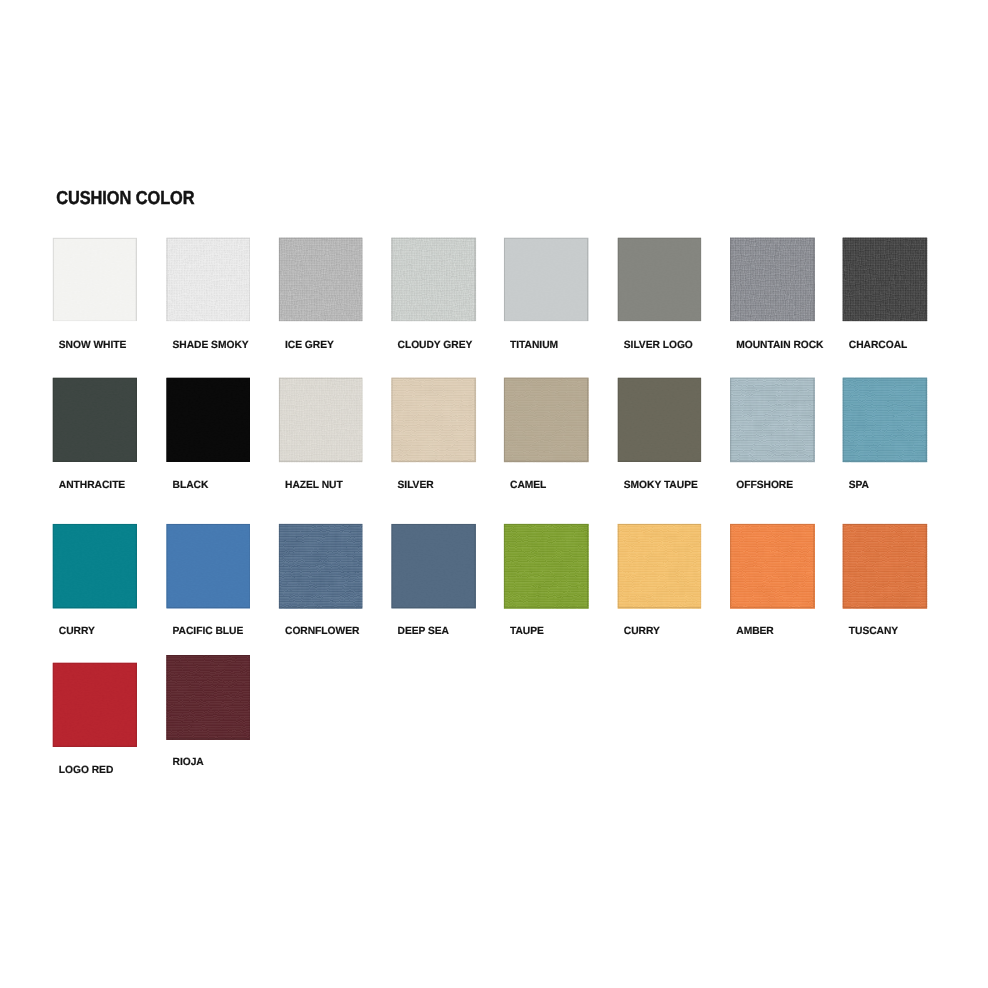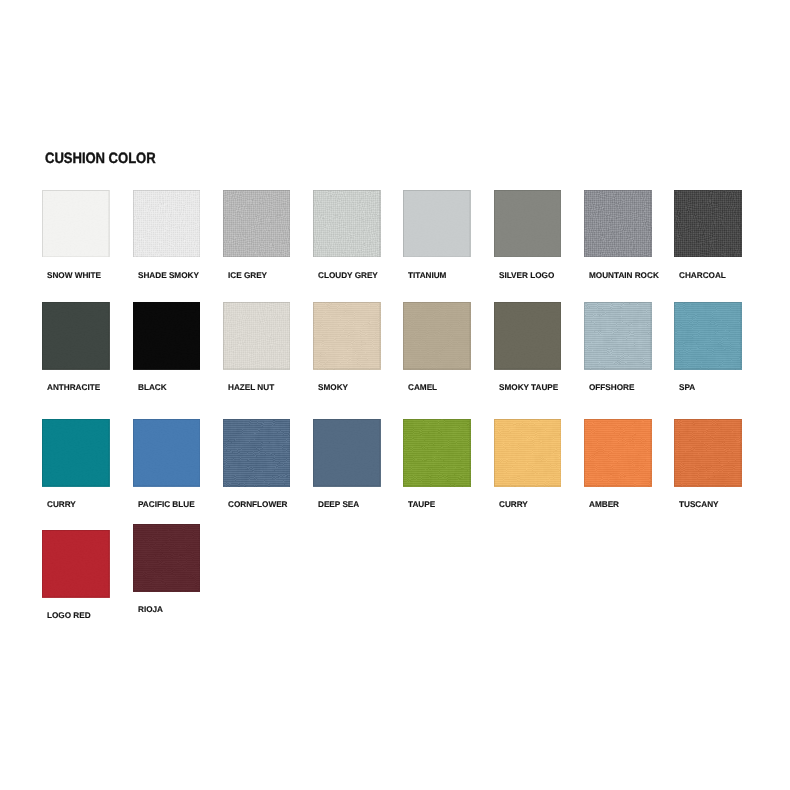--- a/index.html
+++ b/index.html
@@ -579,21 +579,21 @@
             </defs>
             <g filter="url(#pd11)">
               <rect x="-6" y="-6" width="79.6" height="79.6" fill="url(#pl11)"></rect>
             </g>
             <rect width="67.6" height="67.6" filter="url(#nf11)" opacity="0.45"></rect>
             <rect width="67.6" height="67.6" filter="url(#ng11)" opacity="0.4"></rect>
             <rect width="67.6" height="67.6" filter="url(#nh11)" opacity="0.30"></rect>
             <rect x="0.5" y="0.5" width="66.6" height="66.6" fill="none" stroke="#ac9f8d" stroke-width="1" opacity="0.5"></rect>
           </svg>
         </div>
-      <div class="label">SMOKY</div>
+      <div class="label">SILVER</div>
     </div>
     <div class="cell" style="left:403.4px;top:302.1px">
       <div class="swatch">
           <svg width="67.6" height="67.6">
             <defs>
               <pattern id="pl12" width="8" height="2" patternUnits="userSpaceOnUse">
                 <rect width="8" height="1" y="0" fill="#aca089"></rect>
                 <rect width="8" height="1" y="1" fill="#beb29b"></rect>
               </pattern>
               <filter id="pd12" x="0" y="0" width="100%" height="100%" color-interpolation-filters="sRGB">

